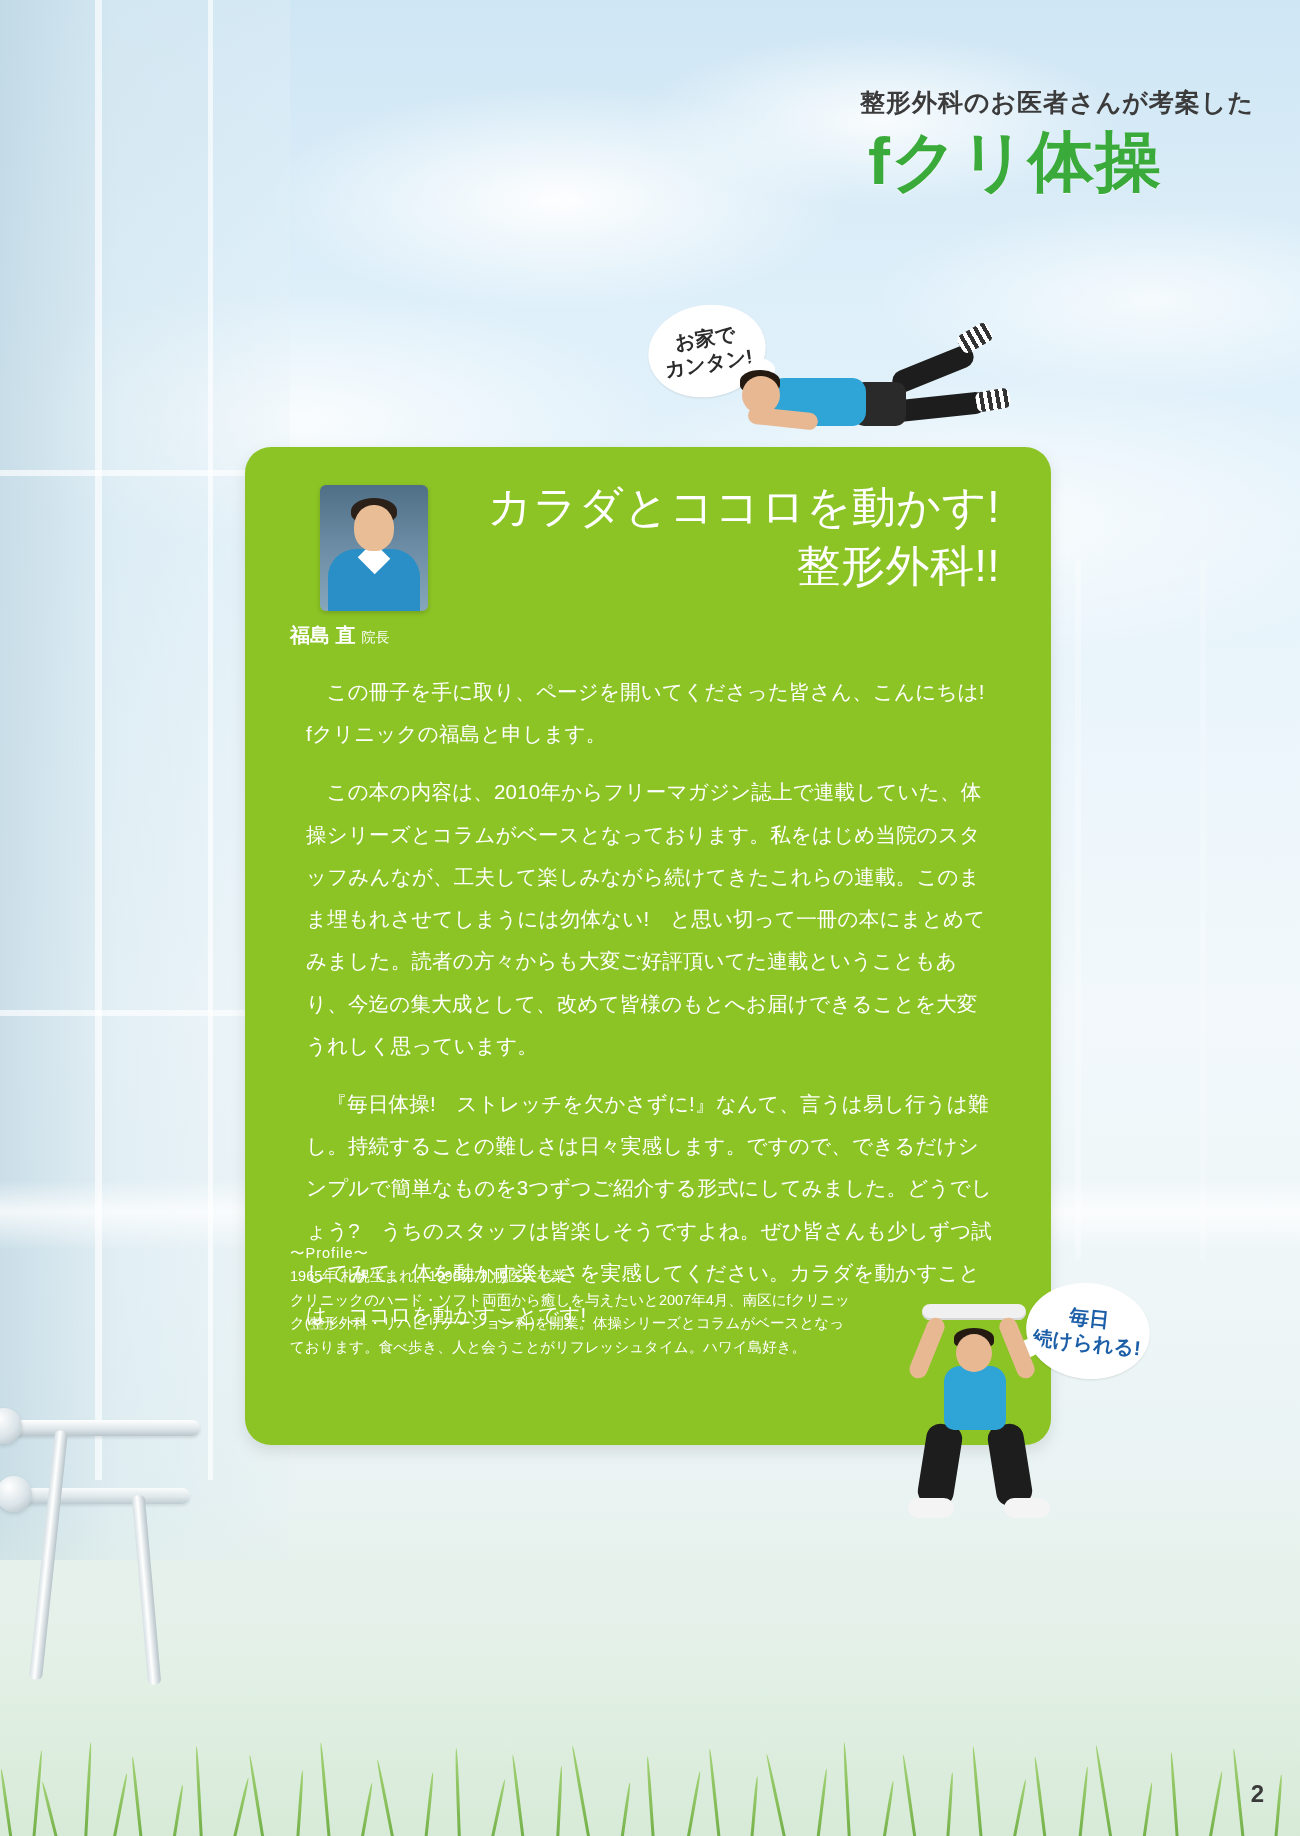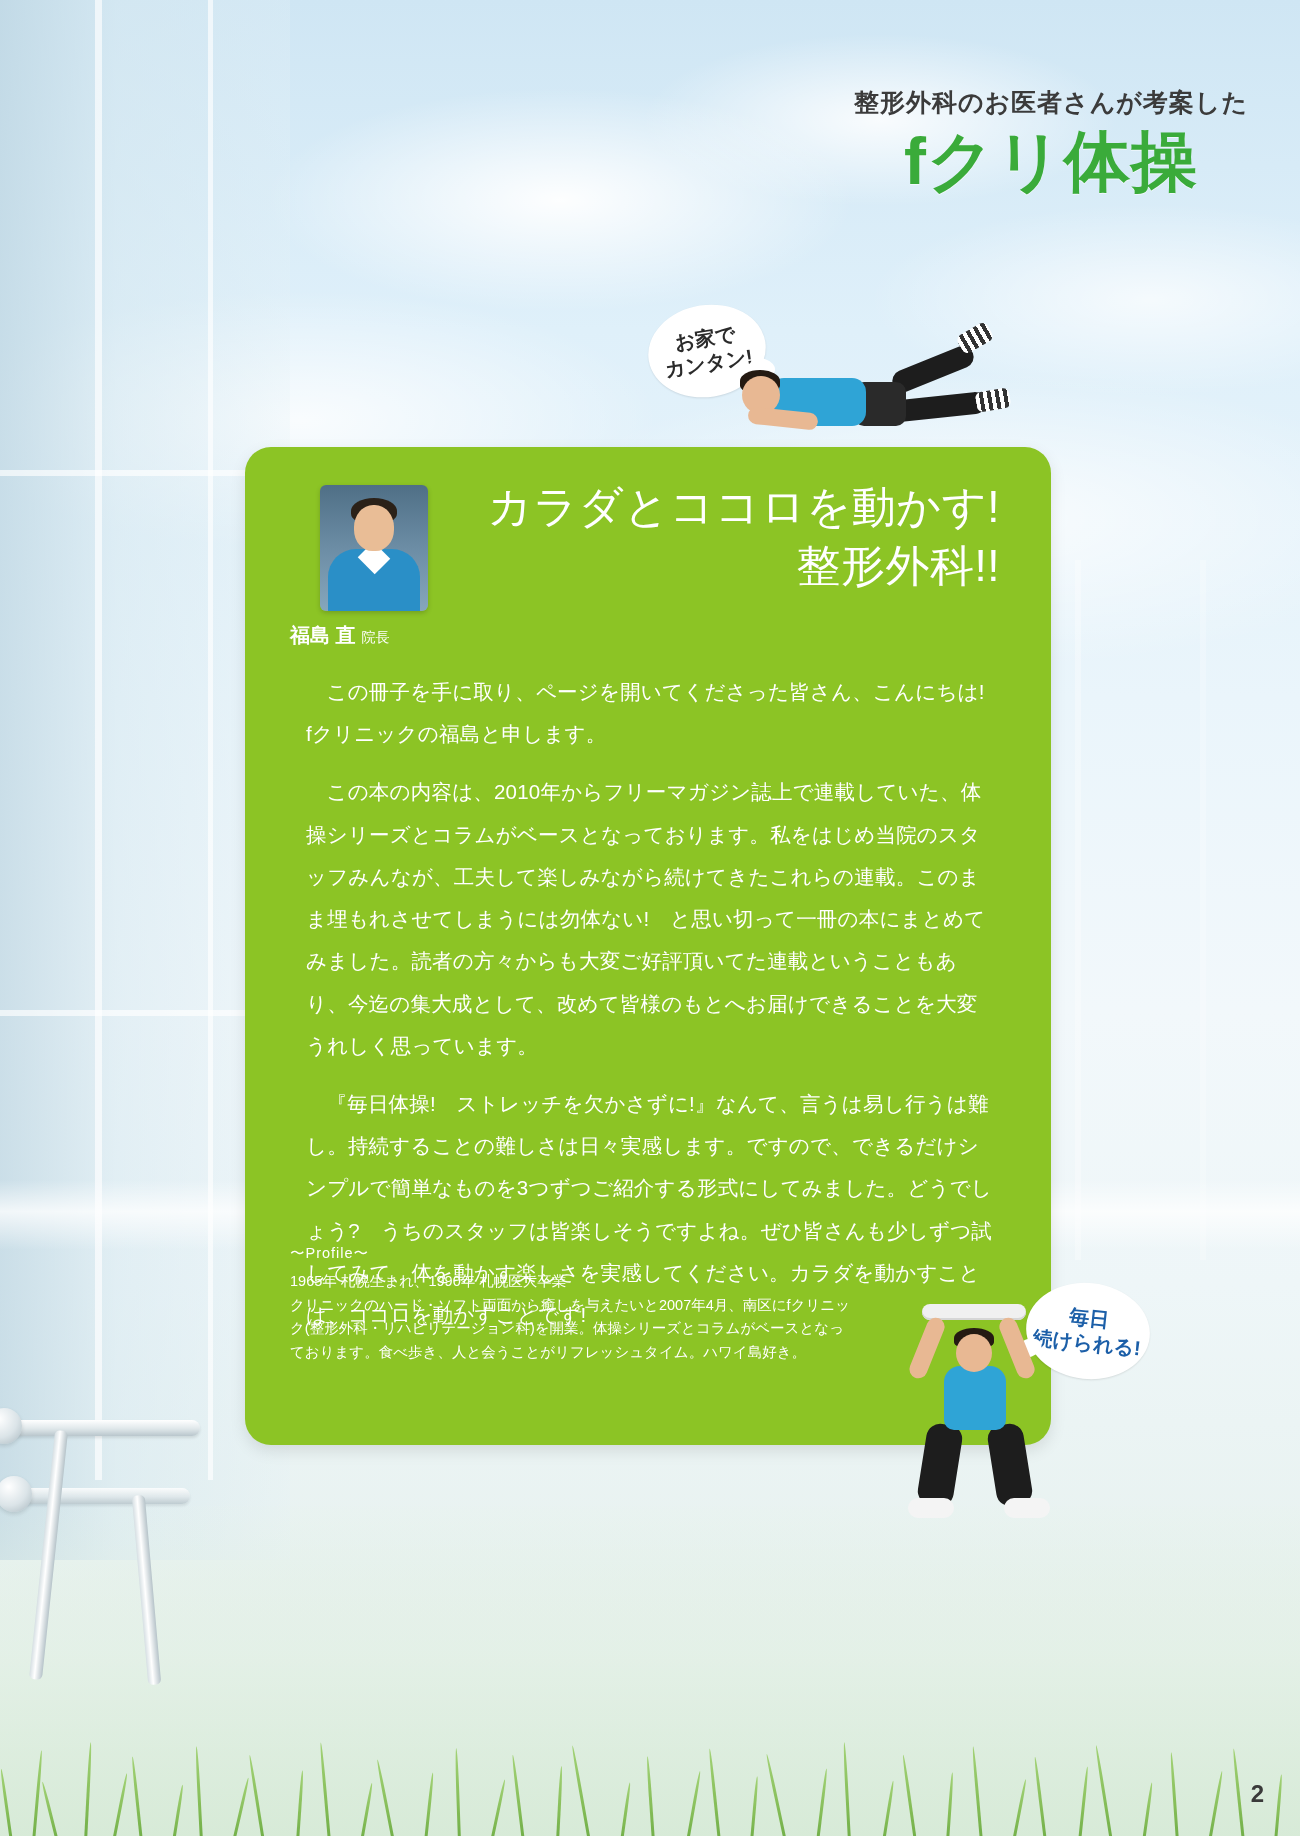--- a/index.html
+++ b/index.html
@@ -95,22 +95,22 @@
     position: absolute;
     width: 36px; height: 36px;
     border-radius: 50%;
     background: radial-gradient(circle at 35% 30%, #ffffff 0%, #dbe4e8 55%, #a9b8bf 100%);
     box-shadow: 0 2px 4px rgba(0,0,0,0.12);
   }
 
   
   .header {
     position: absolute;
-    right: 52px; top: 86px;
-    text-align: center;
+    right: 46px; top: 86px;
+    text-align: left;
   }
   .header-sub {
     font-size: 25px;
     font-weight: bold;
     color: #3b3b3b;
     letter-spacing: 1px;
     margin: 0 0 8px 0;
   }
   .header-title {
     font-size: 66px;
@@ -268,21 +268,20 @@
 
   .profile {
     position: absolute;
     left: 45px; top: 795px;
     width: 560px;
     color: #ffffff;
     font-size: 14.5px;
     line-height: 1.62;
   }
   .profile .profile-head {
-    margin-bottom: 5px;
     letter-spacing: 1px;
   }
   .profile p { margin: 0; }
 
   
   .person {
     position: absolute;
   }
 
   

